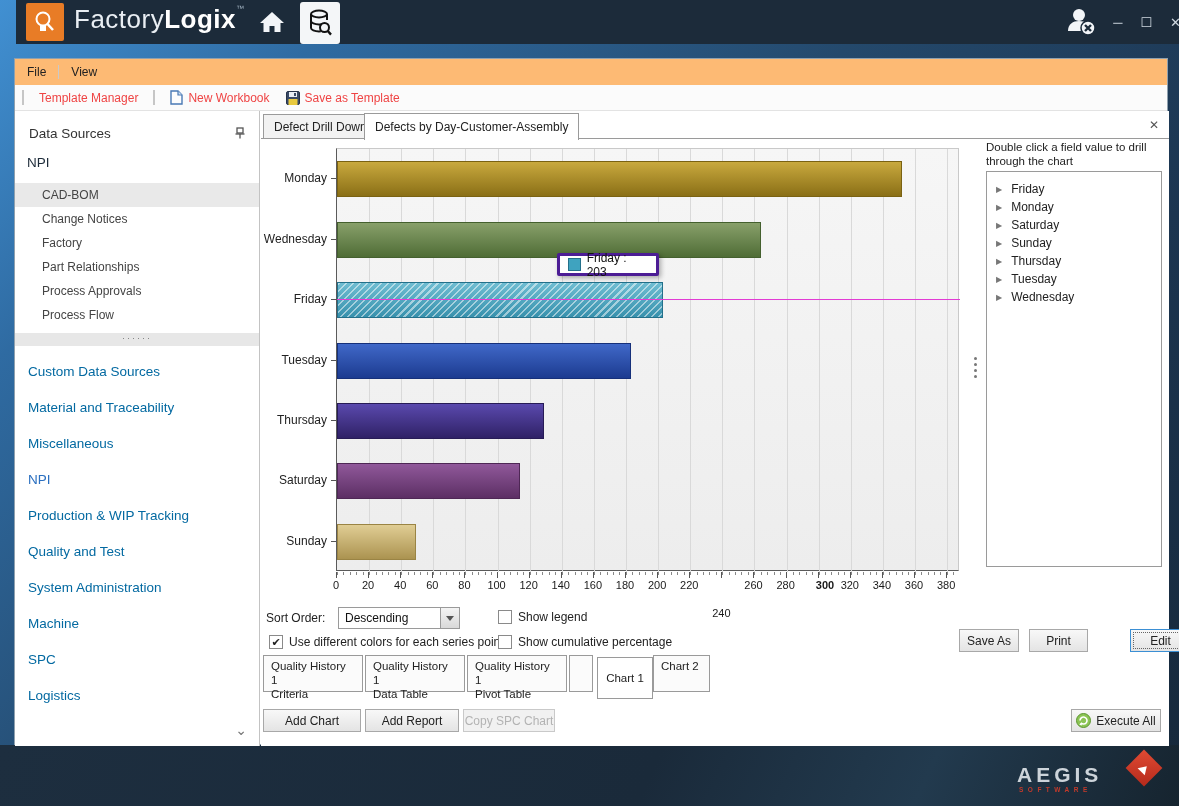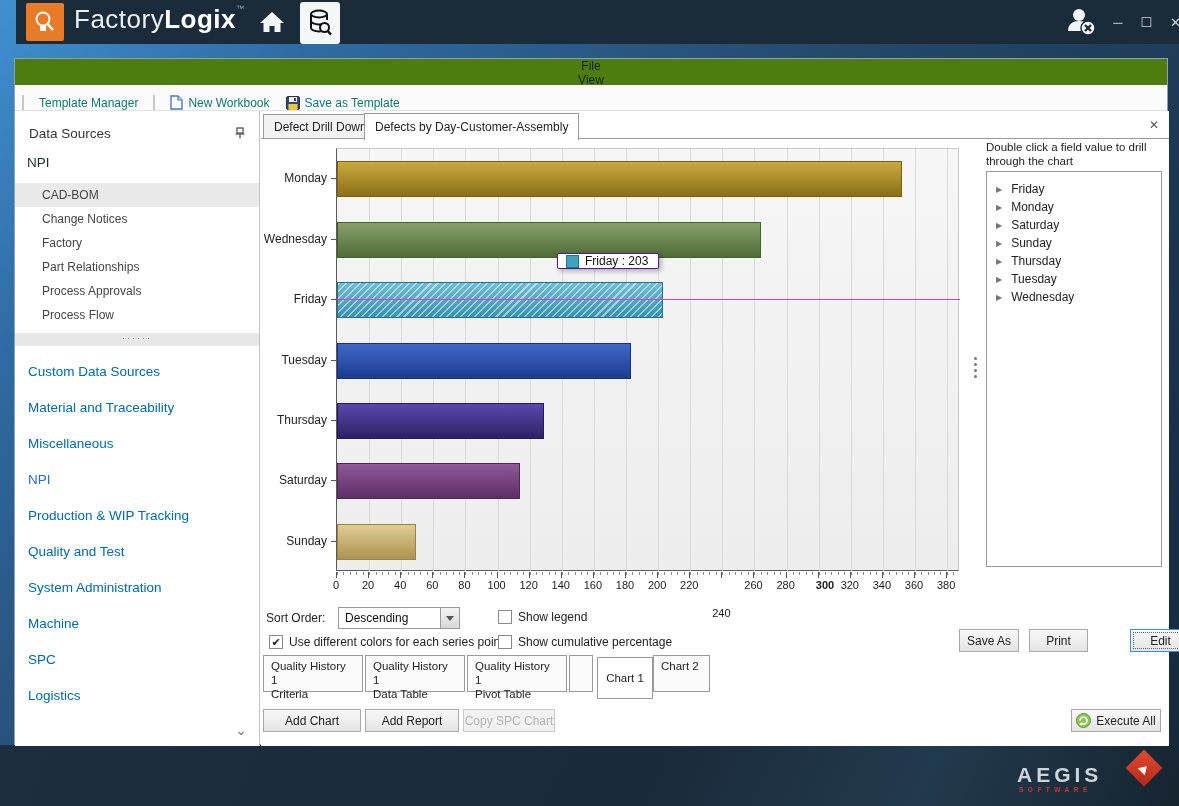--- a/index.html
+++ b/index.html
@@ -18,24 +18,24 @@
   .user-ic{position:absolute;right:96px;top:4px;}
   
   .footer{position:absolute;left:0;top:745px;width:1179px;height:61px;background:linear-gradient(115deg,#1d2e3f 0%,#1a2a3a 55%,#223a4e 78%,#16242f 100%);}
   .aegis{position:absolute;right:22px;top:14px;width:140px;height:40px;}
   .aegis-word{position:absolute;left:0;top:4px;font-size:21px;font-weight:700;letter-spacing:4px;color:#cdd4da;}
   .aegis-sub{position:absolute;left:2px;top:27px;font-size:6.5px;font-weight:700;letter-spacing:4.5px;color:#c23a2b;}
   .aegis-diamond{position:absolute;right:0;top:-4px;width:26px;height:26px;background:linear-gradient(135deg,#e04a33,#b52a1c);transform:rotate(45deg);}
   .aegis-arrow{position:absolute;right:9px;top:5px;width:0;height:0;border-left:8px solid #ffffff;border-top:5px solid transparent;border-bottom:5px solid transparent;transform:rotate(-45deg);}
   
   .panel{position:absolute;left:14px;top:58px;width:1154px;height:687px;background:#ffffff;border:1px solid #8fa0ae;}
-  .menubar{position:absolute;left:0;top:0;width:100%;height:26px;background:#4d7c0f;display:flex;align-items:center;font-size:12px;color:#222;flex-direction:column;}
+  .menubar{position:absolute;left:0;top:0;width:100%;height:26px;background:#fdba74;display:flex;align-items:center;font-size:12px;color:#222;}
   .menu-item{padding:0 12px;height:100%;display:flex;align-items:center;}
   .menu-sep{width:1px;height:14px;background:#c9c9c9;}
-  .toolbar{position:absolute;left:0;top:26px;width:100%;height:26px;background:#fbfbfb;border-bottom:1px solid #e3e3e3;display:flex;align-items:flex-end;font-size:12px;color:#0f766e;}
+  .toolbar{position:absolute;left:0;top:26px;width:100%;height:26px;background:#fbfbfb;border-bottom:1px solid #e3e3e3;display:flex;align-items:center;font-size:12px;color:#ef4444;}
   .tool-sep{width:2px;height:15px;border-left:1px solid #c6c6c6;border-right:1px solid #c6c6c6;margin:0 7px;}
   .tool-item{display:flex;align-items:center;gap:5px;padding:0 8px;}
   
   .sidebar{position:absolute;left:0;top:52px;width:245px;height:635px;background:#ffffff;border-right:1px solid #c3c3c3;}
   .side-header{position:absolute;left:0;top:6px;width:100%;height:32px;display:flex;align-items:center;justify-content:space-between;padding:0 14px;font-size:13.5px;color:#333;}
   .side-group{position:absolute;left:12px;top:44px;font-size:13.5px;color:#1e2c3a;}
   .side-items{position:absolute;left:0;top:72px;width:100%;}
   .side-item{height:24px;line-height:24px;padding-left:27px;font-size:12px;color:#444;}
   .side-item.selected{background:#e9e9e9;}
   .side-split{position:absolute;left:0;top:222px;width:100%;height:13px;background:#e7e7e7;text-align:center;font-size:9px;color:#777;line-height:10px;letter-spacing:2px;}
@@ -53,21 +53,21 @@
   .plot{position:absolute;left:75px;top:37px;width:623px;height:423px;background:linear-gradient(to bottom,#f6f6f6,#ededed);border-top:1px solid #c9c9c9;border-right:1px solid #c9c9c9;border-left:1px solid #5a5a5a;border-bottom:1px solid #5a5a5a;}
   .gridline{position:absolute;top:0;width:1px;height:423px;background:#d9d9d9;}
   .bar{position:absolute;left:0;height:36px;border-width:1px;border-style:solid;}
   .bar.hatched::after{content:"";position:absolute;inset:0;background:repeating-linear-gradient(135deg,rgba(255,255,255,.5) 0 1.5px,rgba(255,255,255,0) 1.5px 5px);}
   .hline{position:absolute;left:76px;width:623px;height:1px;z-index:2;}
   .ylabel{position:absolute;width:66px;text-align:right;font-size:12px;color:#222;transform:translateY(-50%);}
   .ytick{position:absolute;left:70px;width:5px;height:1px;background:#555;}
   .minorticks{position:absolute;left:76px;top:461px;width:623px;height:3px;background:repeating-linear-gradient(to right,#888 0 1px,transparent 1px 6.42px);}
   .majortick{position:absolute;top:461px;width:1px;height:6px;background:#555;}
   .xlabel{position:absolute;top:468px;transform:translateX(-50%);font-size:11px;color:#1a1a1a;}
-  .tooltip{position:absolute;left:296px;top:142px;width:102px;height:16px;background:#fff;border:1px solid #4c1d95;border-radius:2px;box-shadow:2px 2px 5px rgba(0,0,0,.3);display:flex;align-items:center;gap:6px;padding:0 8px;font-size:12px;color:#111;z-index:5;}
+  .tooltip{position:absolute;left:296px;top:142px;width:102px;height:23px;background:#fff;border:3px solid #4c1d95;border-radius:2px;box-shadow:2px 2px 5px rgba(0,0,0,.3);display:flex;align-items:center;gap:6px;padding:0 8px;font-size:12px;color:#111;z-index:5;justify-content:space-between;}
   .swatch{width:13px;height:13px;border:1px solid #23708a;}
   
   .ctl-label{position:absolute;font-size:12px;color:#222;}
   .dropdown{position:absolute;left:77px;top:496px;width:122px;height:22px;background:#fff;border:1px solid #9a9a9a;font-size:12px;color:#111;display:flex;align-items:center;justify-content:space-between;padding-left:6px;}
   .dd-btn{width:19px;height:100%;background:linear-gradient(#f4f4f4,#d9d9d9);border-left:1px solid #9a9a9a;display:flex;align-items:center;justify-content:center;}
   .dd-arrow{width:0;height:0;border-left:4px solid transparent;border-right:4px solid transparent;border-top:5px solid #555;}
   .check{position:absolute;display:flex;align-items:center;gap:6px;font-size:12px;color:#222;}
   .box{width:14px;height:14px;background:#fff;border:1px solid #8a8a8a;display:flex;align-items:center;justify-content:center;font-size:11px;color:#222;line-height:14px;}
   .btn{position:absolute;height:23px;background:linear-gradient(#f8f8f8,#e4e4e4);border:1px solid #a8a8a8;font-size:12px;color:#222;display:flex;align-items:center;justify-content:center;}
   .btn.disabled{color:#b3b3b3;border-color:#c9c9c9;background:#f1f1f1;}

